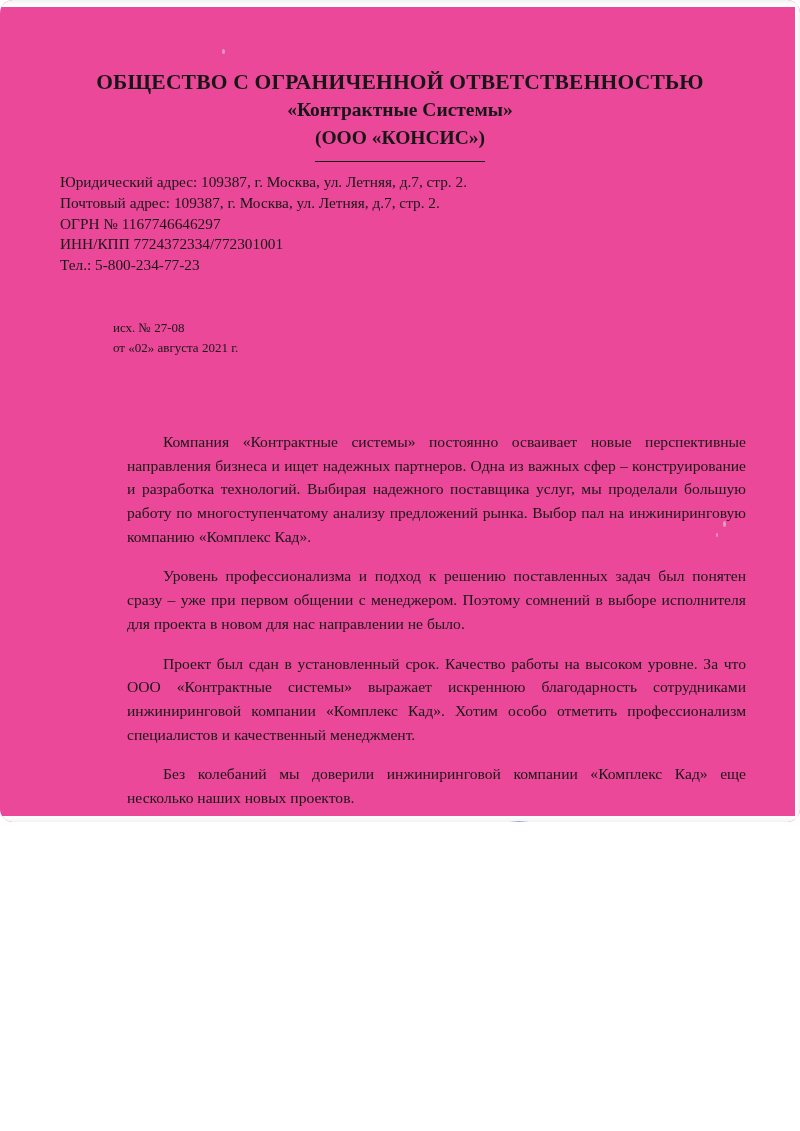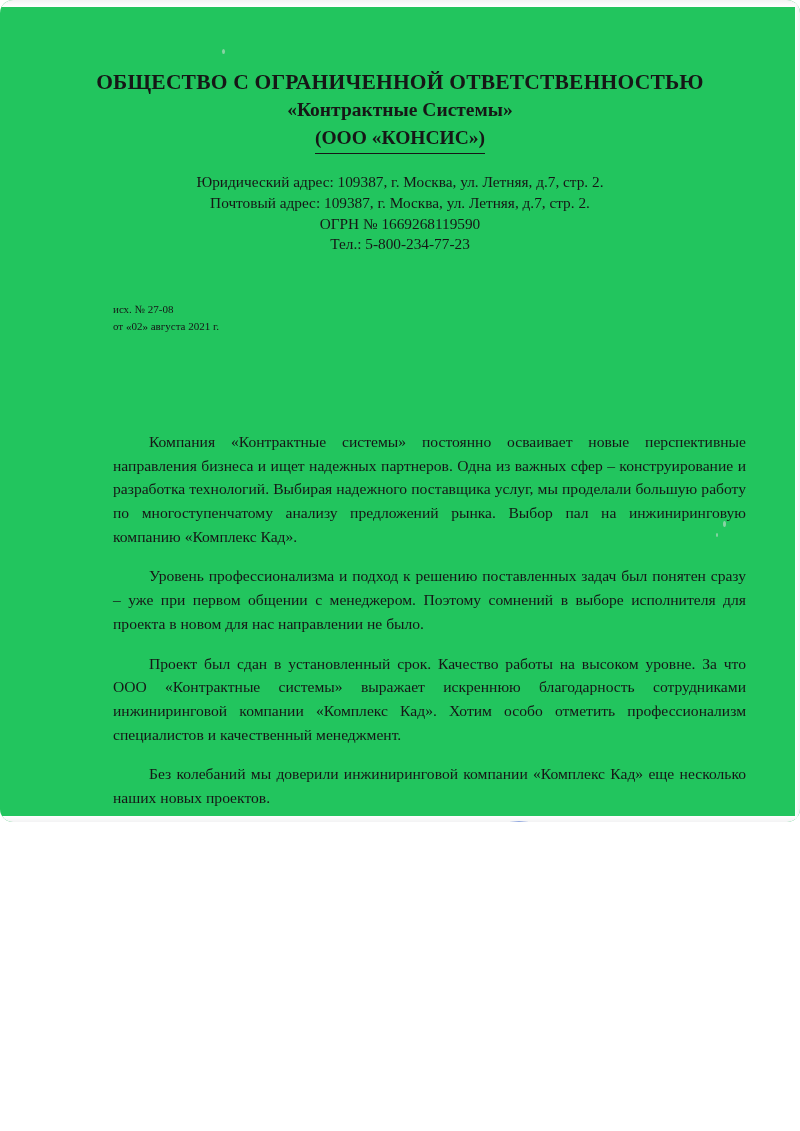--- a/index.html
+++ b/index.html
@@ -6,21 +6,21 @@
   html, body {
     margin: 0;
     padding: 0;
     background: #ffffff;
   }
   .page {
     position: relative;
     width: 800px;
     height: 822px;
     margin: 0 auto;
-    background: #22c55e;
+    background: #ec4899;
     overflow: hidden;
     font-family: "Liberation Serif", "DejaVu Serif", serif;
     color: #161616;
     border-radius: 13px;
   }
   
   .scan-edge-top {
     position: absolute;
     left: 0; top: 0;
     width: 800px; height: 7px;
@@ -61,56 +61,55 @@
     margin-top: 2px;
   }
   .lh-line3 {
     font-size: 19.5px;
     font-weight: bold;
     line-height: 1.3;
     margin-top: 1px;
   }
   .lh-line3 span.ul {
     border-bottom: 1.6px solid #161616;
-    padding-bottom: 5px;
+    padding-bottom: 13px;
   }
 
   
   .address-block {
     position: absolute;
     left: 60px;
     top: 172px;
     width: 680px;
-    text-align: center;
     font-size: 15.3px;
     line-height: 1.36;
   }
   .address-block div { white-space: nowrap; }
 
   
   .refblock {
     position: absolute;
     left: 113px;
-    top: 301px;
-    font-size: 11px;
+    top: 318px;
+    font-size: 13px;
     line-height: 1.5;
   }
 
   
   .body-text {
     position: absolute;
     left: 113px;
     top: 430px;
     width: 633px;
     font-size: 15.6px;
     line-height: 1.52;
     text-align: justify;
   }
   .body-text p {
-    margin: 0 0 16px 0;
+    margin: 0 0 16px 14px;
     text-indent: 36px;
     text-align: justify;
     text-justify: inter-word;
   }
   .body-text p:last-child { margin-bottom: 0; }
 
   
   .sign-role {
     position: absolute;
     left: 125px;
@@ -183,21 +182,22 @@
 
   <div class="letterhead">
     <div class="lh-line1">ОБЩЕСТВО С ОГРАНИЧЕННОЙ ОТВЕТСТВЕННОСТЬЮ</div>
     <div class="lh-line2">«Контрактные Системы»</div>
     <div class="lh-line3"><span class="ul">(ООО «КОНСИС»)</span></div>
   </div>
 
   <div class="address-block">
     <div>Юридический адрес: 109387, г. Москва, ул. Летняя, д.7, стр. 2.</div>
     <div>Почтовый адрес: 109387, г. Москва, ул. Летняя, д.7, стр. 2.</div>
-    <div>ОГРН № 1669268119590</div>
+    <div>ОГРН № 1167746646297</div>
+    <div>ИНН/КПП 7724372334/772301001</div>
     <div>Тел.: 5-800-234-77-23</div>
   </div>
 
   <div class="refblock">
     <div>исх. № 27-08</div>
     <div>от «02» августа 2021 г.</div>
   </div>
 
   <div class="body-text">
     <p>Компания «Контрактные системы» постоянно осваивает новые перспективные направления бизнеса и ищет надежных партнеров. Одна из важных сфер – конструирование и разработка технологий. Выбирая надежного поставщика услуг, мы проделали большую работу по многоступенчатому анализу предложений рынка. Выбор пал на инжиниринговую компанию «Комплекс Кад».</p>

